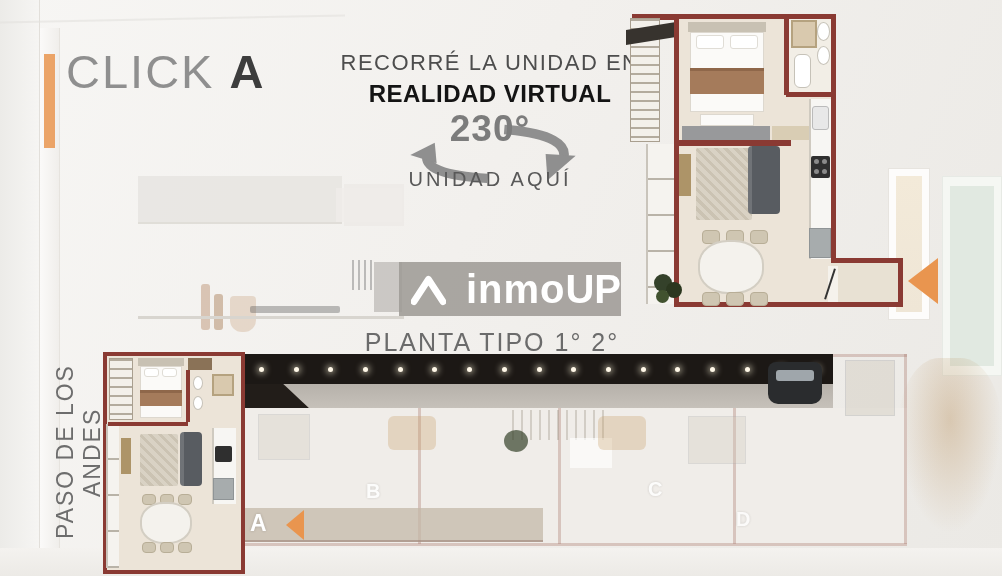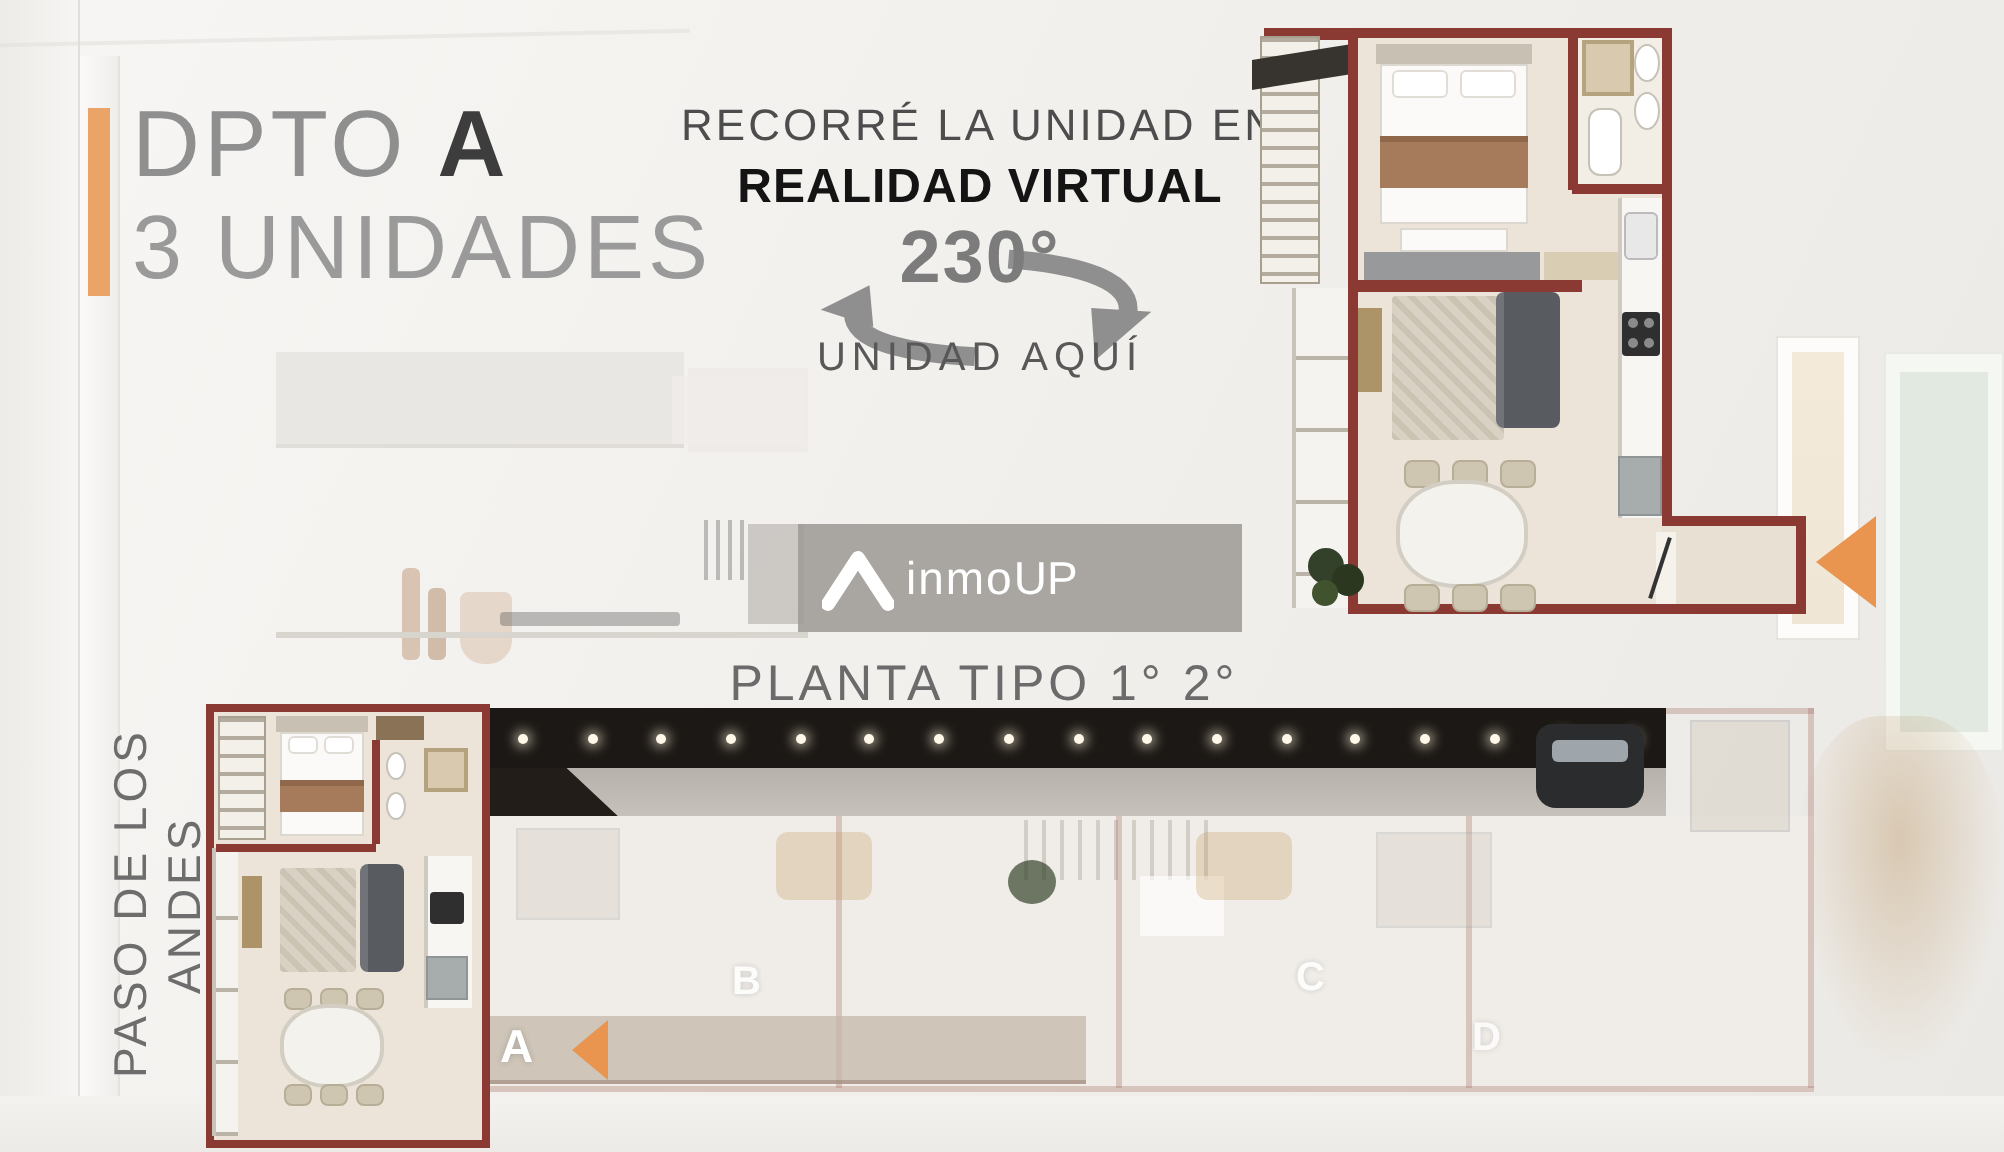--- a/index.html
+++ b/index.html
@@ -54,21 +54,21 @@
     letter-spacing:.5px; color:#141414; }
   .vr-badge { left:0; top:58px; width:300px; text-align:center; font-size:37px; font-weight:800;
     color:#7c7c7c; letter-spacing:1px; }
   .vr-arrows { left:68px; top:72px; width:170px; height:62px; }
   .vr-cta { left:0; top:118px; width:300px; text-align:center; font-size:20px; font-weight:400;
     letter-spacing:3px; color:#585858; }
 
   
   .brand { left:399px; top:262px; width:222px; height:54px; background:rgba(158,155,150,.88);
     display:flex; align-items:center; padding-left:12px; }
-  .brand-name { color:#fff; font-size:23px; font-weight:400; letter-spacing:1px; margin-left:6px; }
+  .brand-name { color:#fff; font-size:40px; font-weight:700; letter-spacing:1px; margin-left:20px; }
   .brand-name .up { letter-spacing:0; }
 
   
   .floor-label { left:352px; top:328px; width:280px; text-align:center; font-size:25px;
     font-weight:300; letter-spacing:2px; color:#6b6b6b; }
   .street-label { left:52px; top:336px; width:34px; height:232px; writing-mode:vertical-rl;
     transform:rotate(180deg); font-size:23px; font-weight:300; letter-spacing:2px; color:#6d6d6d;
     text-align:center; }
 
   
@@ -145,22 +145,21 @@
   <div class="abs bg-counter"></div>
   <div class="abs bg-frame1"></div>
   <div class="abs bg-frame1-art"></div>
   <div class="abs bg-frame2"></div>
   <div class="abs bg-frame2-art"></div>
   <div class="abs bg-chair1"></div>
   <div class="abs bg-chair2"></div>
   <div class="abs bg-floor-strip"></div>
 
   <div class="abs accent-bar"></div>
-  <div class="abs title-line1"><span>DPTO </span><b>A</b></div>
-  <div class="abs title-line2">3 UNIDADES</div>
+  <div class="abs title-line1"><span>CLICK </span><b>A</b></div>
 
   <div class="abs vr">
     <div class="abs vr-line1">RECORRÉ LA UNIDAD EN</div>
     <div class="abs vr-line2">REALIDAD VIRTUAL</div>
     <svg class="abs vr-arrows" viewBox="0 0 180 66" width="170" height="62">
       <path d="M 84 60 Q 14 56 20 34" fill="none" stroke="#8f8f8f" stroke-width="10"></path>
       <polygon points="28,22 2,35 30,44" fill="#8f8f8f"></polygon>
       <path d="M 102 8 Q 176 14 164 42" fill="none" stroke="#8f8f8f" stroke-width="10"></path>
       <polygon points="178,36 148,62 146,34" fill="#8f8f8f"></polygon>
     </svg>

